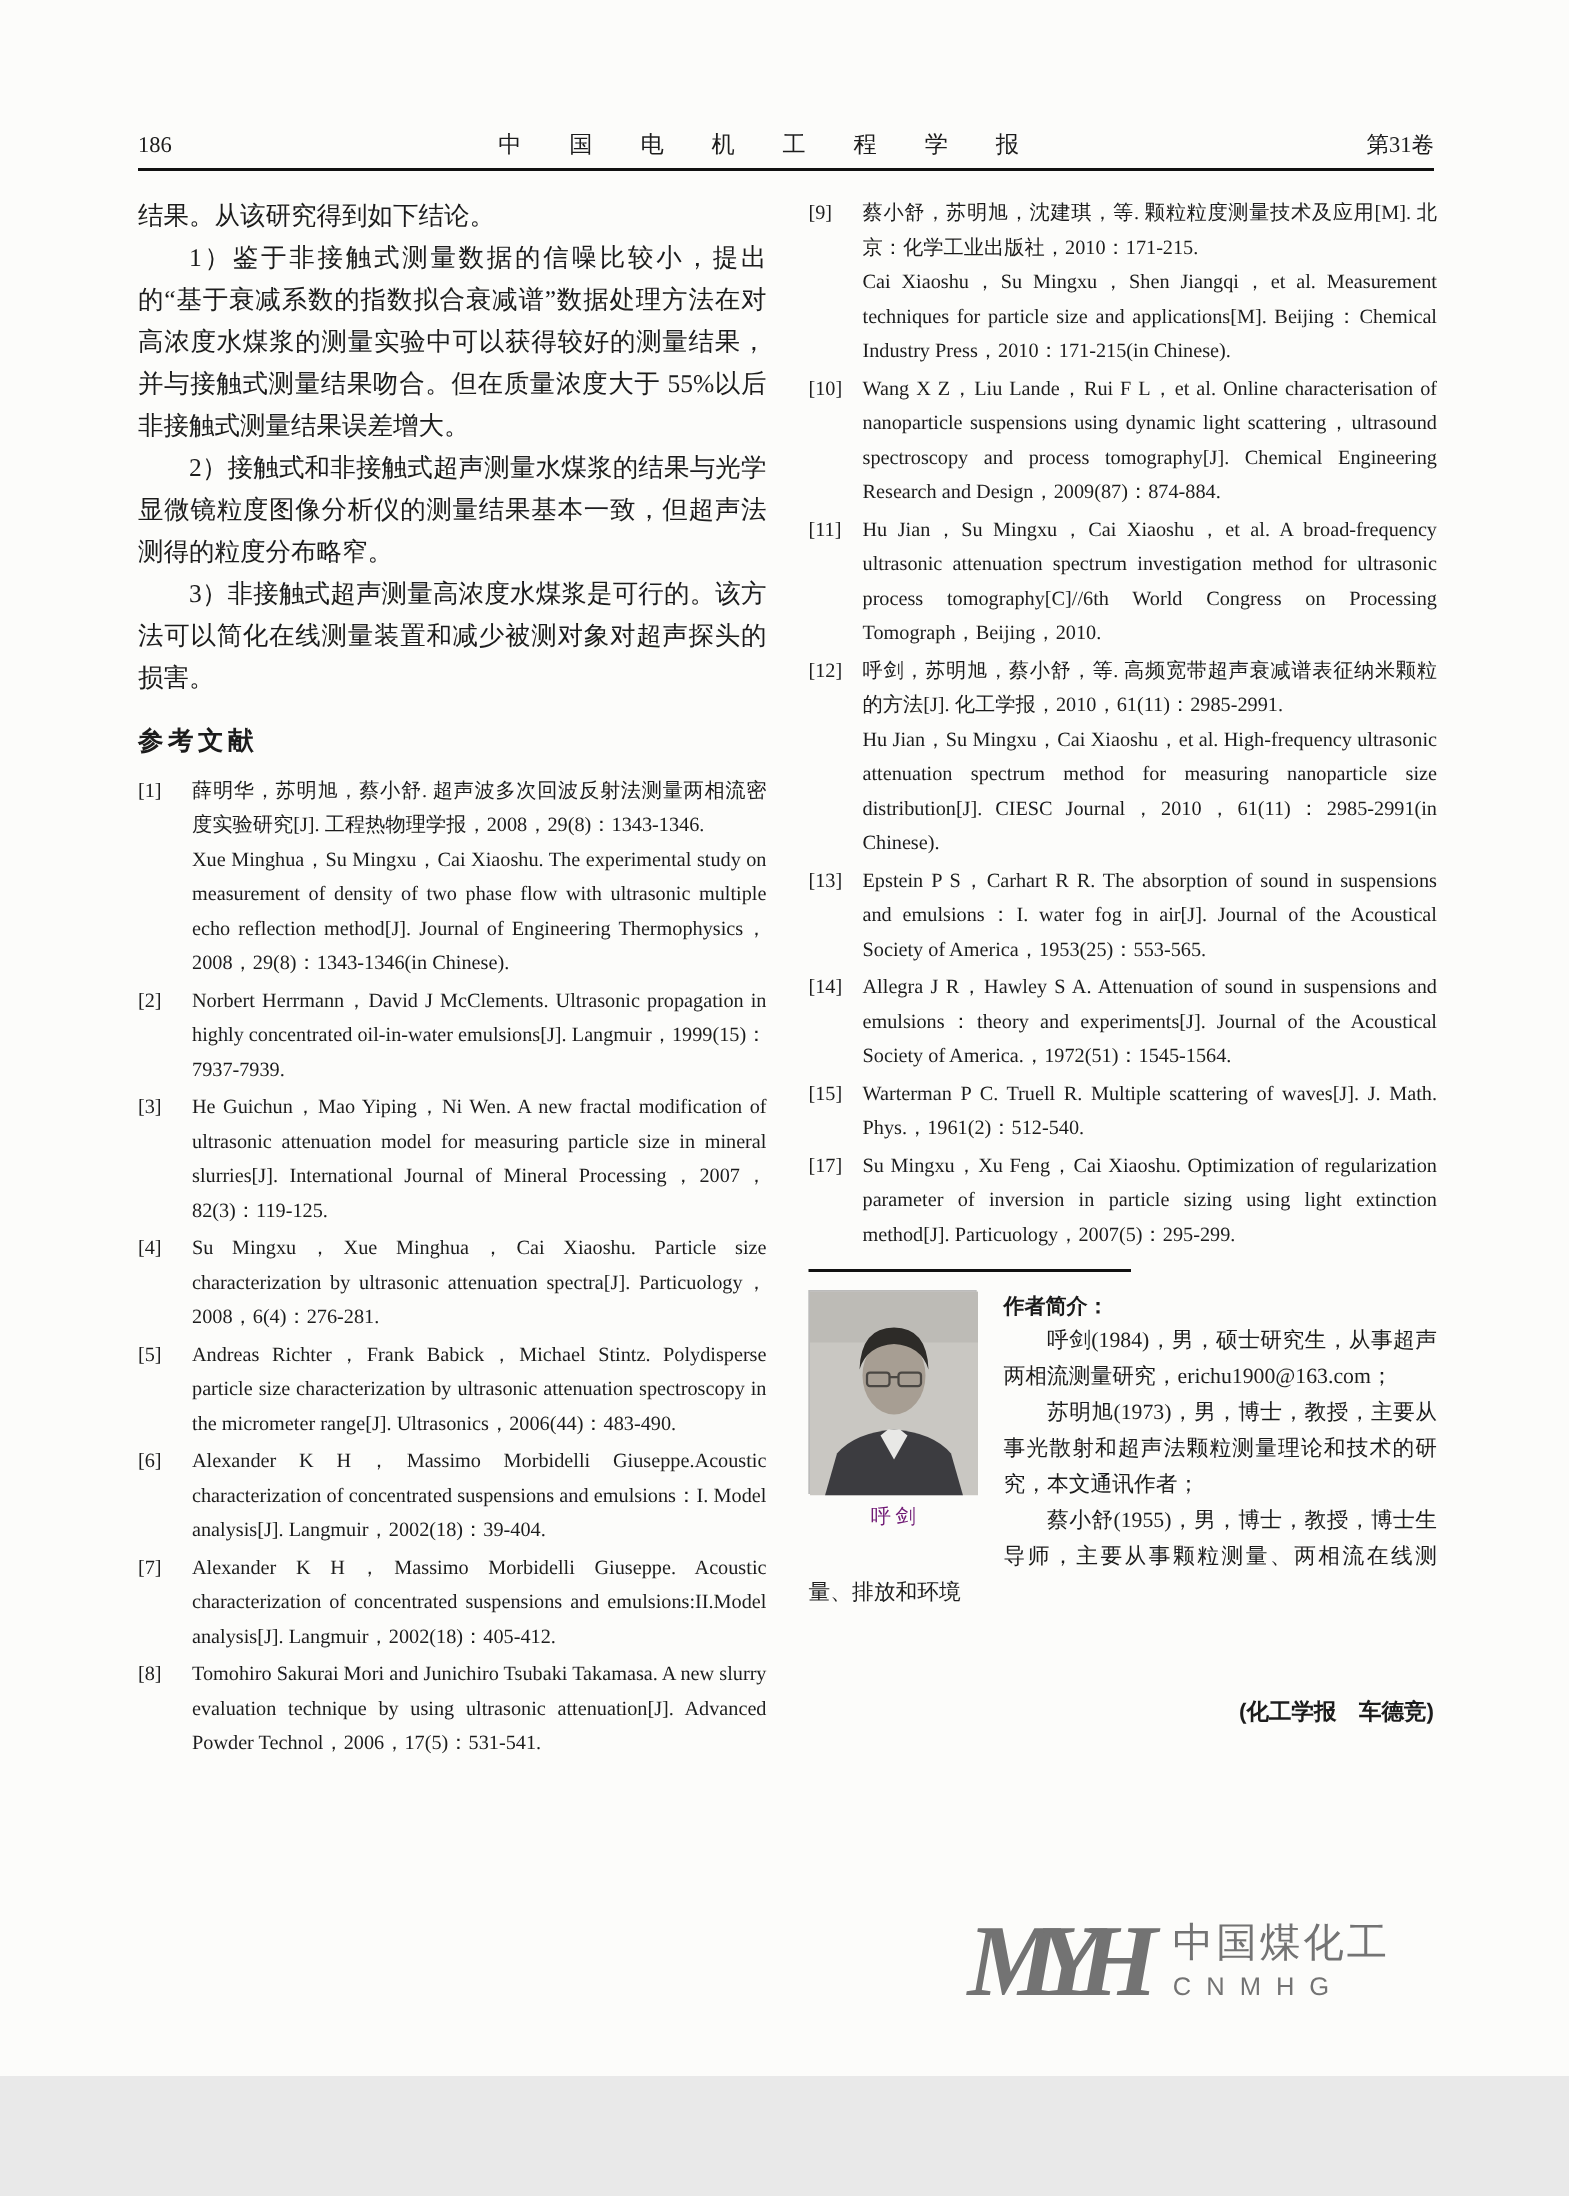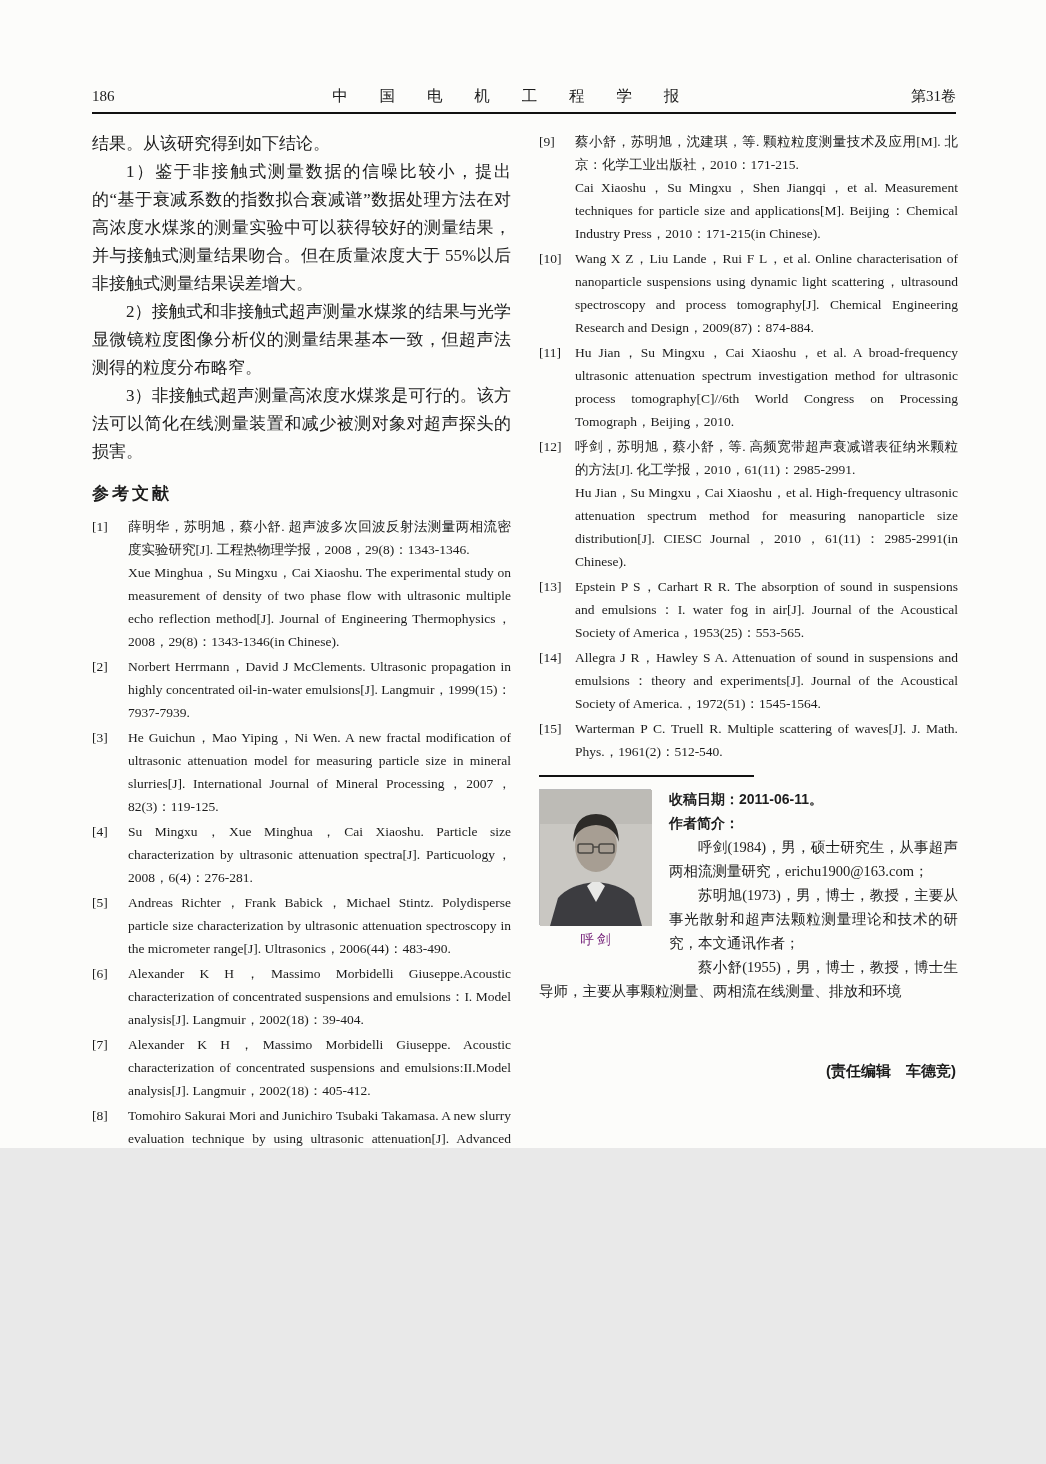--- a/index.html
+++ b/index.html
@@ -1,18 +1,18 @@
 <!DOCTYPE html>
 <html><head>
 <meta charset="utf-8">
 <style>
   * { margin:0; padding:0; box-sizing:border-box; }
   html,body { background:#e9e9e9; }
   .page {
-    position:relative; width:1046px; height:1148px; margin:0 auto;
+    position:relative; width:1046px; height:1384px; margin:0 auto;
     background:#fcfcfa; color:#1c1c1c; overflow:hidden;
     font-family:"Liberation Serif","DejaVu Serif",serif;
   }
   
   .page-header {
     position:absolute; top:86px; left:92px; width:864px;
     display:flex; justify-content:space-between; align-items:baseline;
     font-size:15px;
   }
   .journal-title { letter-spacing:14px; font-size:15.5px; }
@@ -193,20 +193,26 @@
           </div>
 
           <div class="ref">
             <span class="ref-num">[15]</span>
             <span class="ref-body">
               <div class="ref-part">Warterman P C. Truell R. Multiple scattering of waves[J]. J. Math. Phys.，1961(2)：512-540.</div>
             </span>
           </div>
 
 
+          <div class="ref">
+            <span class="ref-num">[17]</span>
+            <span class="ref-body">
+              <div class="ref-part">Su Mingxu，Xu Feng，Cai Xiaoshu. Optimization of regularization parameter of inversion in particle sizing using light extinction method[J]. Particuology，2007(5)：295-299.</div>
+            </span>
+          </div>
         </div>
 
       <div class="bio-rule"></div>
 
       <div class="bio">
         <div class="photo-wrap">
           <div class="photo">
             <svg width="112" height="136" viewBox="0 0 112 136" xmlns="http://www.w3.org/2000/svg" aria-hidden="true">
               <rect width="112" height="136" fill="#c9c7c2"></rect>
               <rect width="112" height="34" fill="#bdbbb6"></rect>
@@ -215,26 +221,25 @@
               <ellipse cx="56" cy="56" rx="21" ry="26" fill="#a79e93"></ellipse>
               <path d="M33 52 Q34 24 56 24 Q78 24 79 52 Q74 36 56 35 Q38 36 33 52 Z" fill="#2d2b28"></path>
               <rect x="38" y="54" width="15" height="9" rx="2" fill="none" stroke="#4a4743" stroke-width="1.5"></rect>
               <rect x="59" y="54" width="15" height="9" rx="2" fill="none" stroke="#4a4743" stroke-width="1.5"></rect>
               <line x1="53" y1="57" x2="59" y2="57" stroke="#4a4743" stroke-width="1.5"></line>
             </svg>
           </div>
           <div class="photo-caption">呼剑</div>
         </div>
 
-        <p class="bio-line bold">收稿日期：2011-06-11。</p>
         <p class="bio-line bold">作者简介：</p>
         <p class="bio-line indent">呼剑(1984)，男，硕士研究生，从事超声两相流测量研究，erichu1900@163.com；</p>
         <p class="bio-line indent">苏明旭(1973)，男，博士，教授，主要从事光散射和超声法颗粒测量理论和技术的研究，本文通讯作者；</p>
         <p class="bio-line indent">蔡小舒(1955)，男，博士，教授，博士生导师，主要从事颗粒测量、两相流在线测量、排放和环境</p>
-        <p class="editor-note">(责任编辑　车德竞)</p>
+        <p class="editor-note">(化工学报　车德竞)</p>
       </div>
     </div>
   </div>
 
   <div class="watermark">
     <div class="wm-logo">MYH</div>
     <div class="wm-text">
       <div class="wm-cn">中国煤化工</div>
       <div class="wm-en">CNMHG</div>
     </div>

